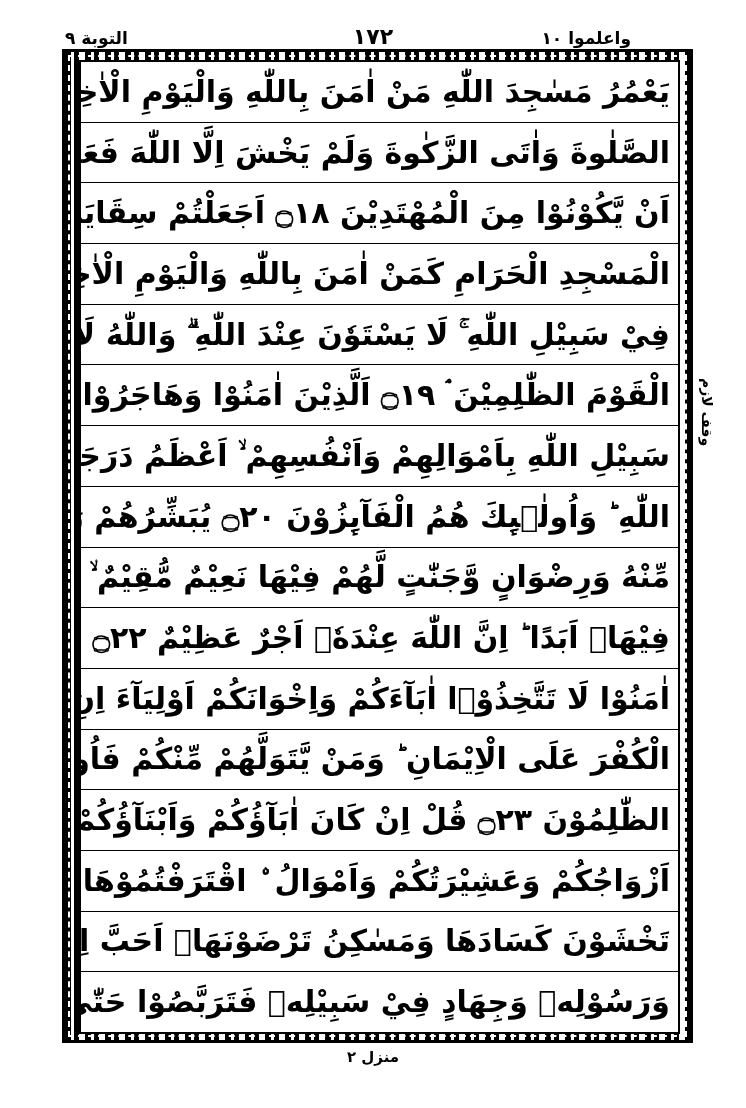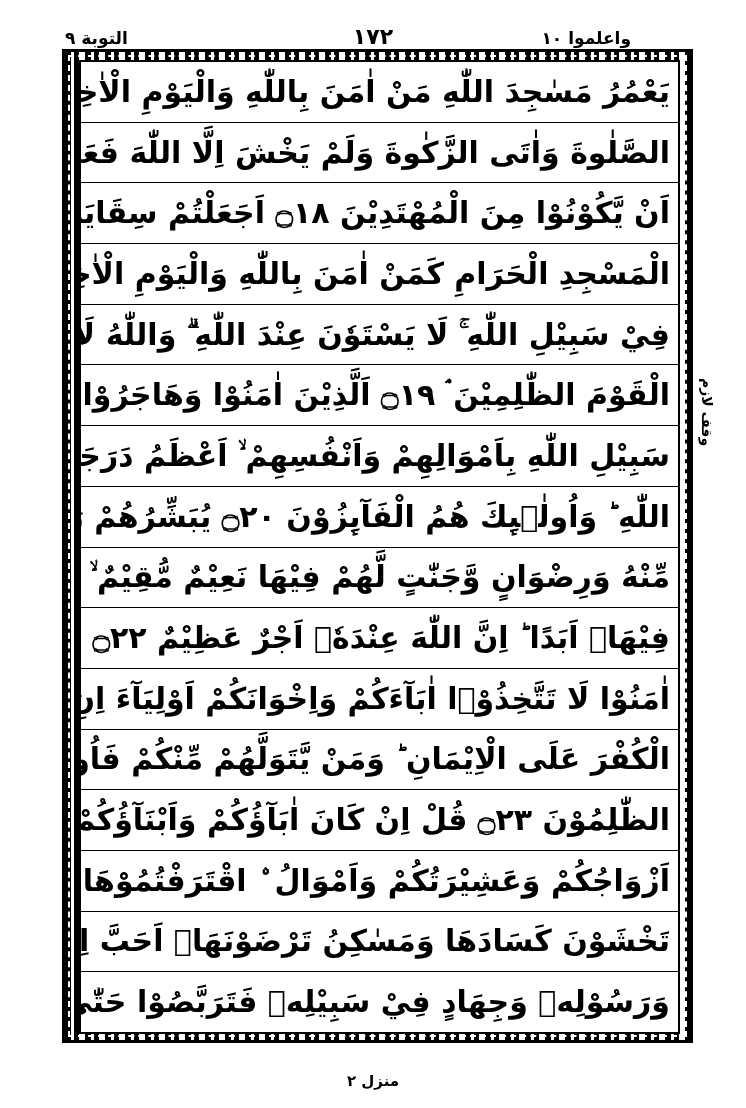--- a/index.html
+++ b/index.html
@@ -112,21 +112,20 @@
     }
     .footer {
       position: absolute;
       left: 0;
       width: 746px;
       top: 1048px;
       text-align: center;
       font-size: 15px;
       font-weight: bold;
       direction: rtl;
-      margin-top: 24px;
     }
   </style>
 </head>
 <body>
 
 <div class="header-left">التوبة ٩</div>
 <div class="header-center">١٧٢</div>
 <div class="header-right">واعلموا ١٠</div>
 
 <div class="frame">

